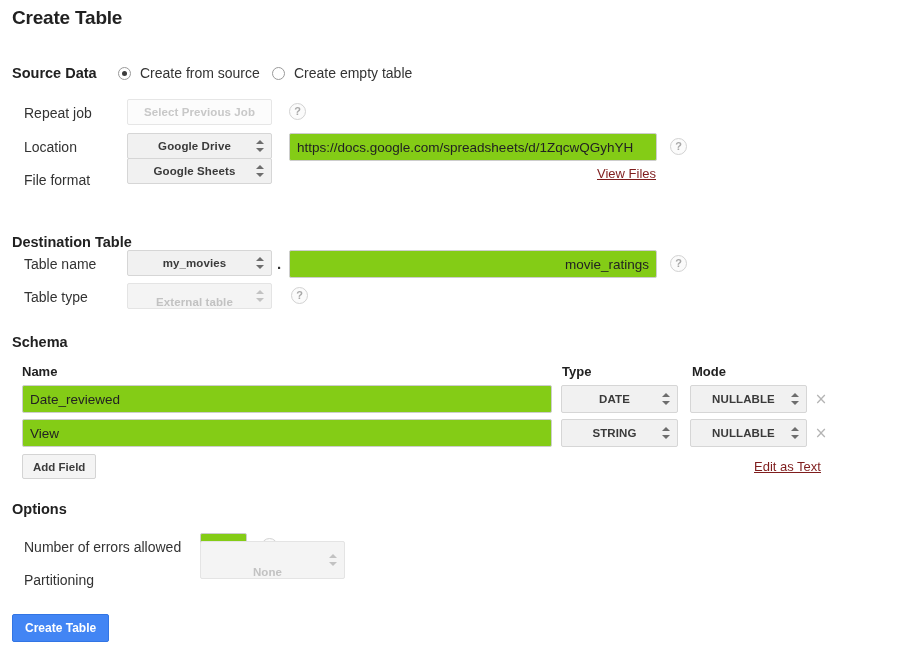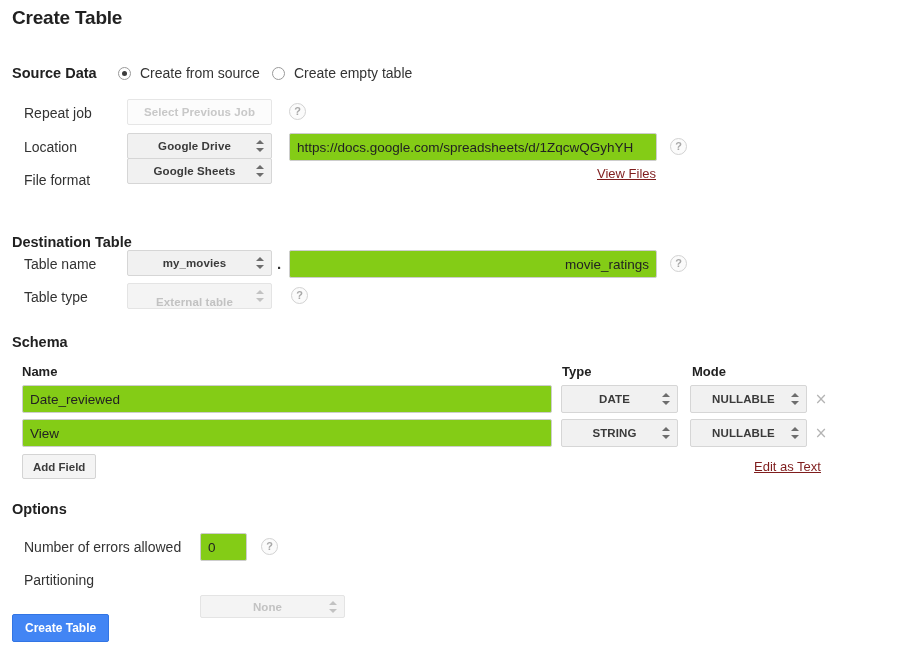--- a/index.html
+++ b/index.html
@@ -250,20 +250,20 @@
 
   <div class="section-title" style="top:501px;">Options</div>
 
   <div class="row-label" style="left:24px; top:539px;">Number of errors allowed</div>
   <div class="tinput tall" style="left:200px; top:533px; width:47px;">
     <span>0</span>
   </div>
   <div class="help" style="left:261px; top:538px;">?</div>
 
   <div class="row-label" style="left:24px; top:572px;">Partitioning</div>
-  <div class="select disabled" style="left:200px; top:595px; width:145px; height:23px;">
+  <div class="select disabled" style="left:200px; top:541px; width:145px; height:38px;align-items:flex-end;">
     <span class="sel-text">None</span>
     <span class="arrows"></span>
   </div>
 
   <div class="btn-blue" style="left:12px; top:614px;">Create Table</div>
 
 </div>
 
 </body></html>

